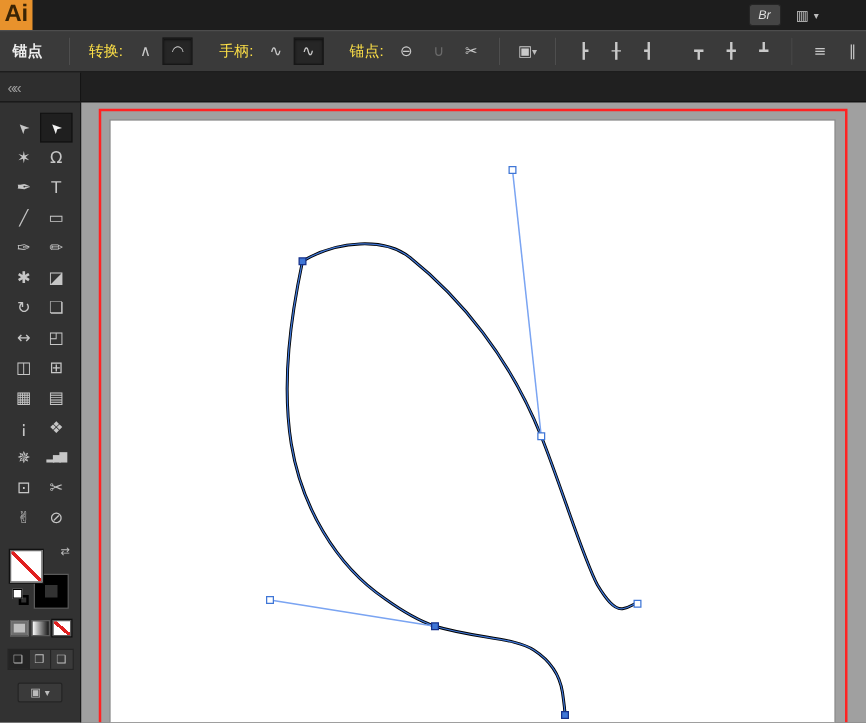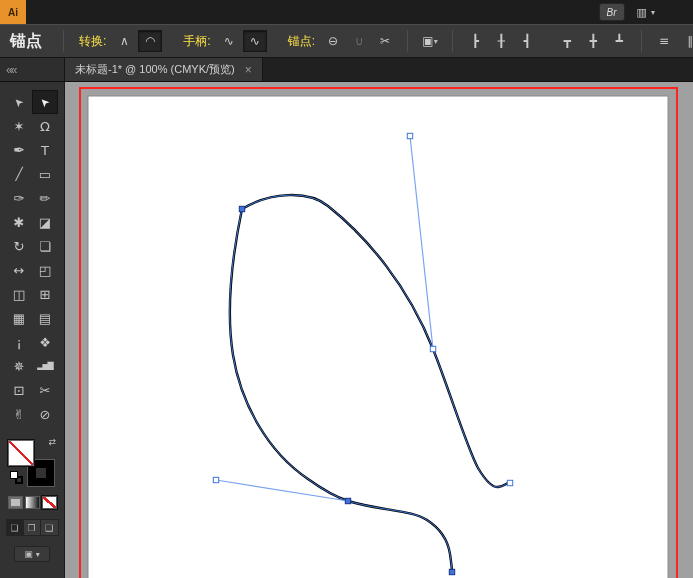--- a/index.html
+++ b/index.html
@@ -1,33 +1,33 @@
 <!DOCTYPE html>
 <html><head>
 <meta charset="utf-8">
 <style>
   * { box-sizing: border-box; margin: 0; padding: 0; }
   html,body { width: 693px; height: 578px; overflow: hidden; }
   body { background:#1d1d1d; font-family:"Liberation Sans","DejaVu Sans",sans-serif; font-size:12px; color:#cfcfcf; }
 
   
   .menu-bar { height:24px; display:flex; align-items:center; background:#1d1d1d; }
-  .logo { width:26px; height:24px; background:#e8922c; color:#3a2405; font-weight:700; font-size:10px; display:grid; place-items:center; }
+  .logo { width:26px; height:24px; background:#e8922c; color:#3a2405; font-weight:700; font-size:19px; display:grid; place-items:center; }
   .menu-list { display:flex; }
   .menu-item { padding:0 8px; line-height:24px; color:#d6d6d6; white-space:nowrap; }
   .menu-right { margin-left:auto; display:flex; align-items:center; gap:12px; padding-right:38px; }
   .br-btn { width:26px; height:18px; background:#454545; border:1px solid #252525; border-radius:3px; color:#ddd; font-size:10px; display:grid; place-items:center;font-style:italic; }
   .ws-btn { display:flex; align-items:center; gap:4px; color:#cfcfcf; font-size:11px; }
   .caret { font-size:8px; color:#bdbdbd; }
 
   
   .control-bar { height:34px; background:#3a3a3a; border-top:1px solid #4d4d4d; border-bottom:1px solid #141414;
                  display:flex; align-items:center; padding:0 10px; overflow:hidden; }
   .control-bar > * { flex-shrink:0; }
-  .cb-title { font-weight:700; color:#ececec; margin-right:12px; font-size:16px; }
+  .cb-title { font-weight:700; color:#ececec; margin-right:12px; font-size:12px; }
   .vsep { width:1px; align-self:stretch; margin:5px 9px; background:#222; border-right:1px solid #4e4e4e; }
   .cb-label { margin:0 5px 0 6px; color:#fde047; }
   .cb-btn { min-width:24px; height:22px; background:transparent; border:1px solid transparent; color:#c9c9c9;
             font-size:12px; display:inline-flex; align-items:center; justify-content:center; margin:0 1px;
             font-family:"DejaVu Sans","DejaVu Sans Mono",monospace; }
   .cb-btn.pressed { background:#262626; border-color:#171717; box-shadow:inset 0 1px 2px rgba(0,0,0,.6); }
   .cb-btn.disabled { color:#6b6b6b; }
   .grp-gap { width:14px; }
 
   
@@ -161,24 +161,20 @@
   <button class="cb-btn">
       <span>≡</span>
     </button>
   <button class="cb-btn">
       <span>∥</span>
     </button>
 </div>
 
 <div class="tab-row">
   <div class="panel-collapse">««</div>
-  <div class="doc-tab">
-    <span>未标题-1* @ 100% (CMYK/预览)</span>
-    <span class="tab-close">×</span>
-  </div>
 </div>
 
 <div class="main">
   <div class="toolbar">
     <div class="tool-grid">
         <div class="tool">
           <span class="glyph g-selection">➤</span>
         </div>
         <div class="tool active">
           <span class="glyph g-direct-selection">➤</span>

